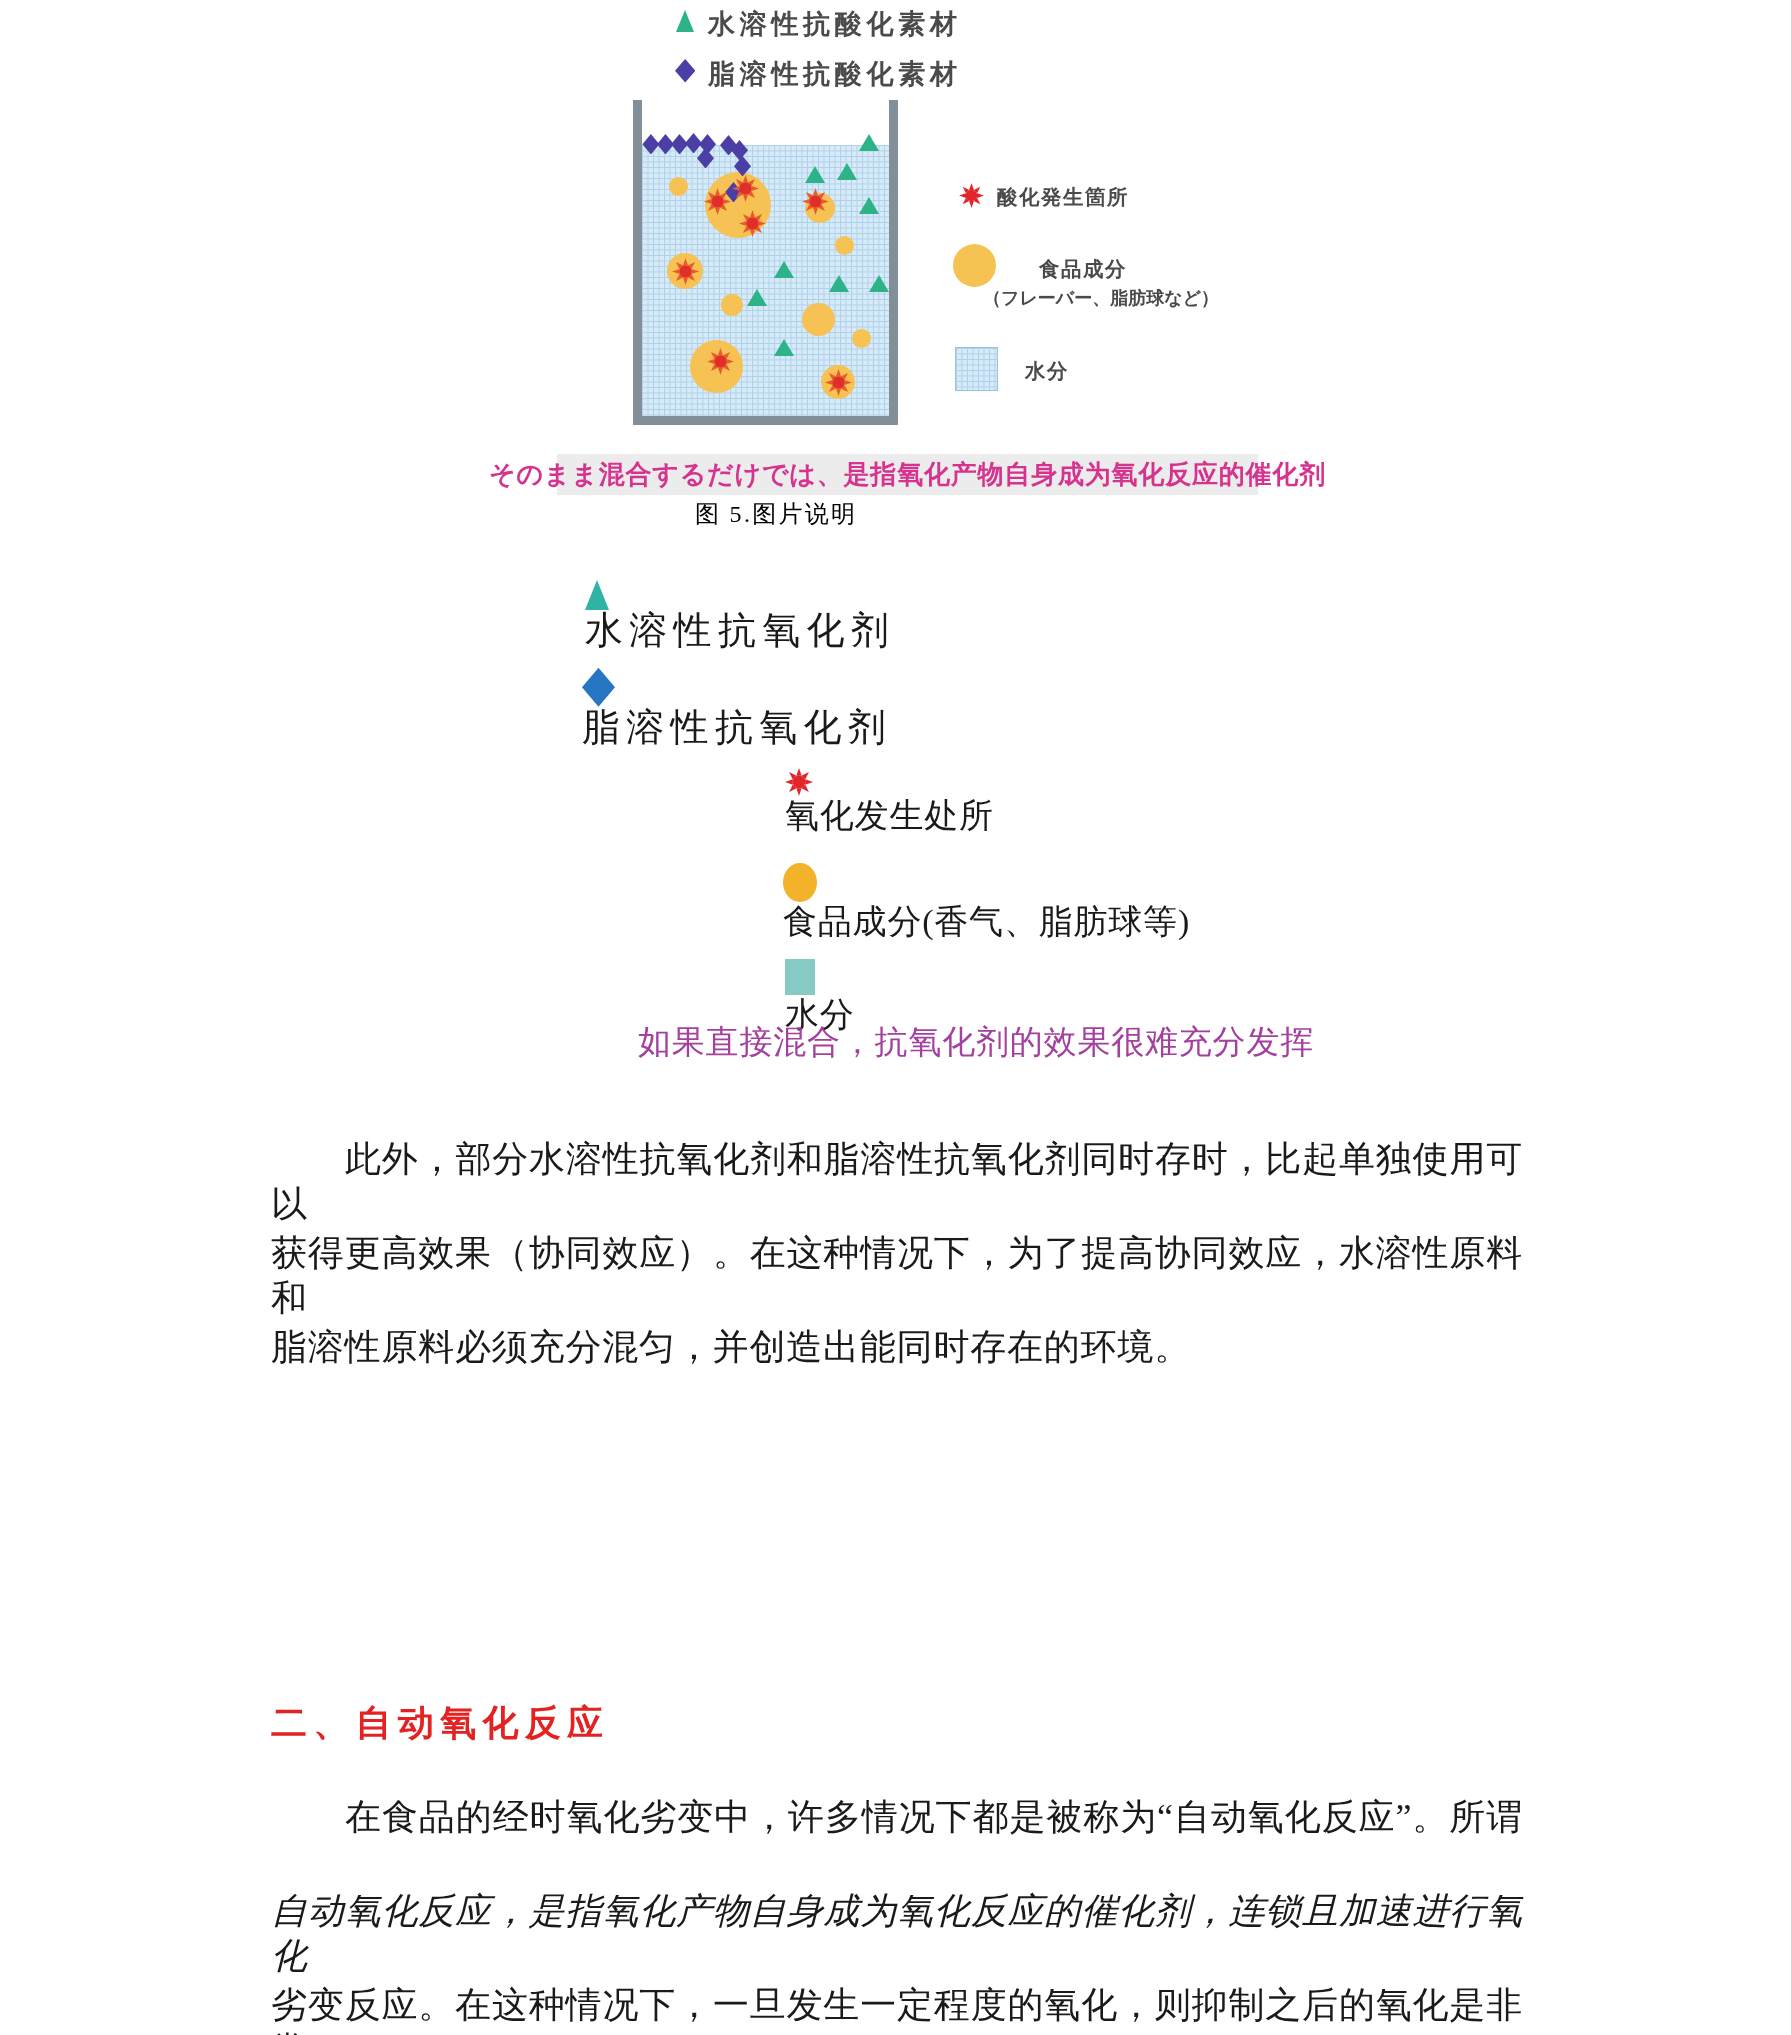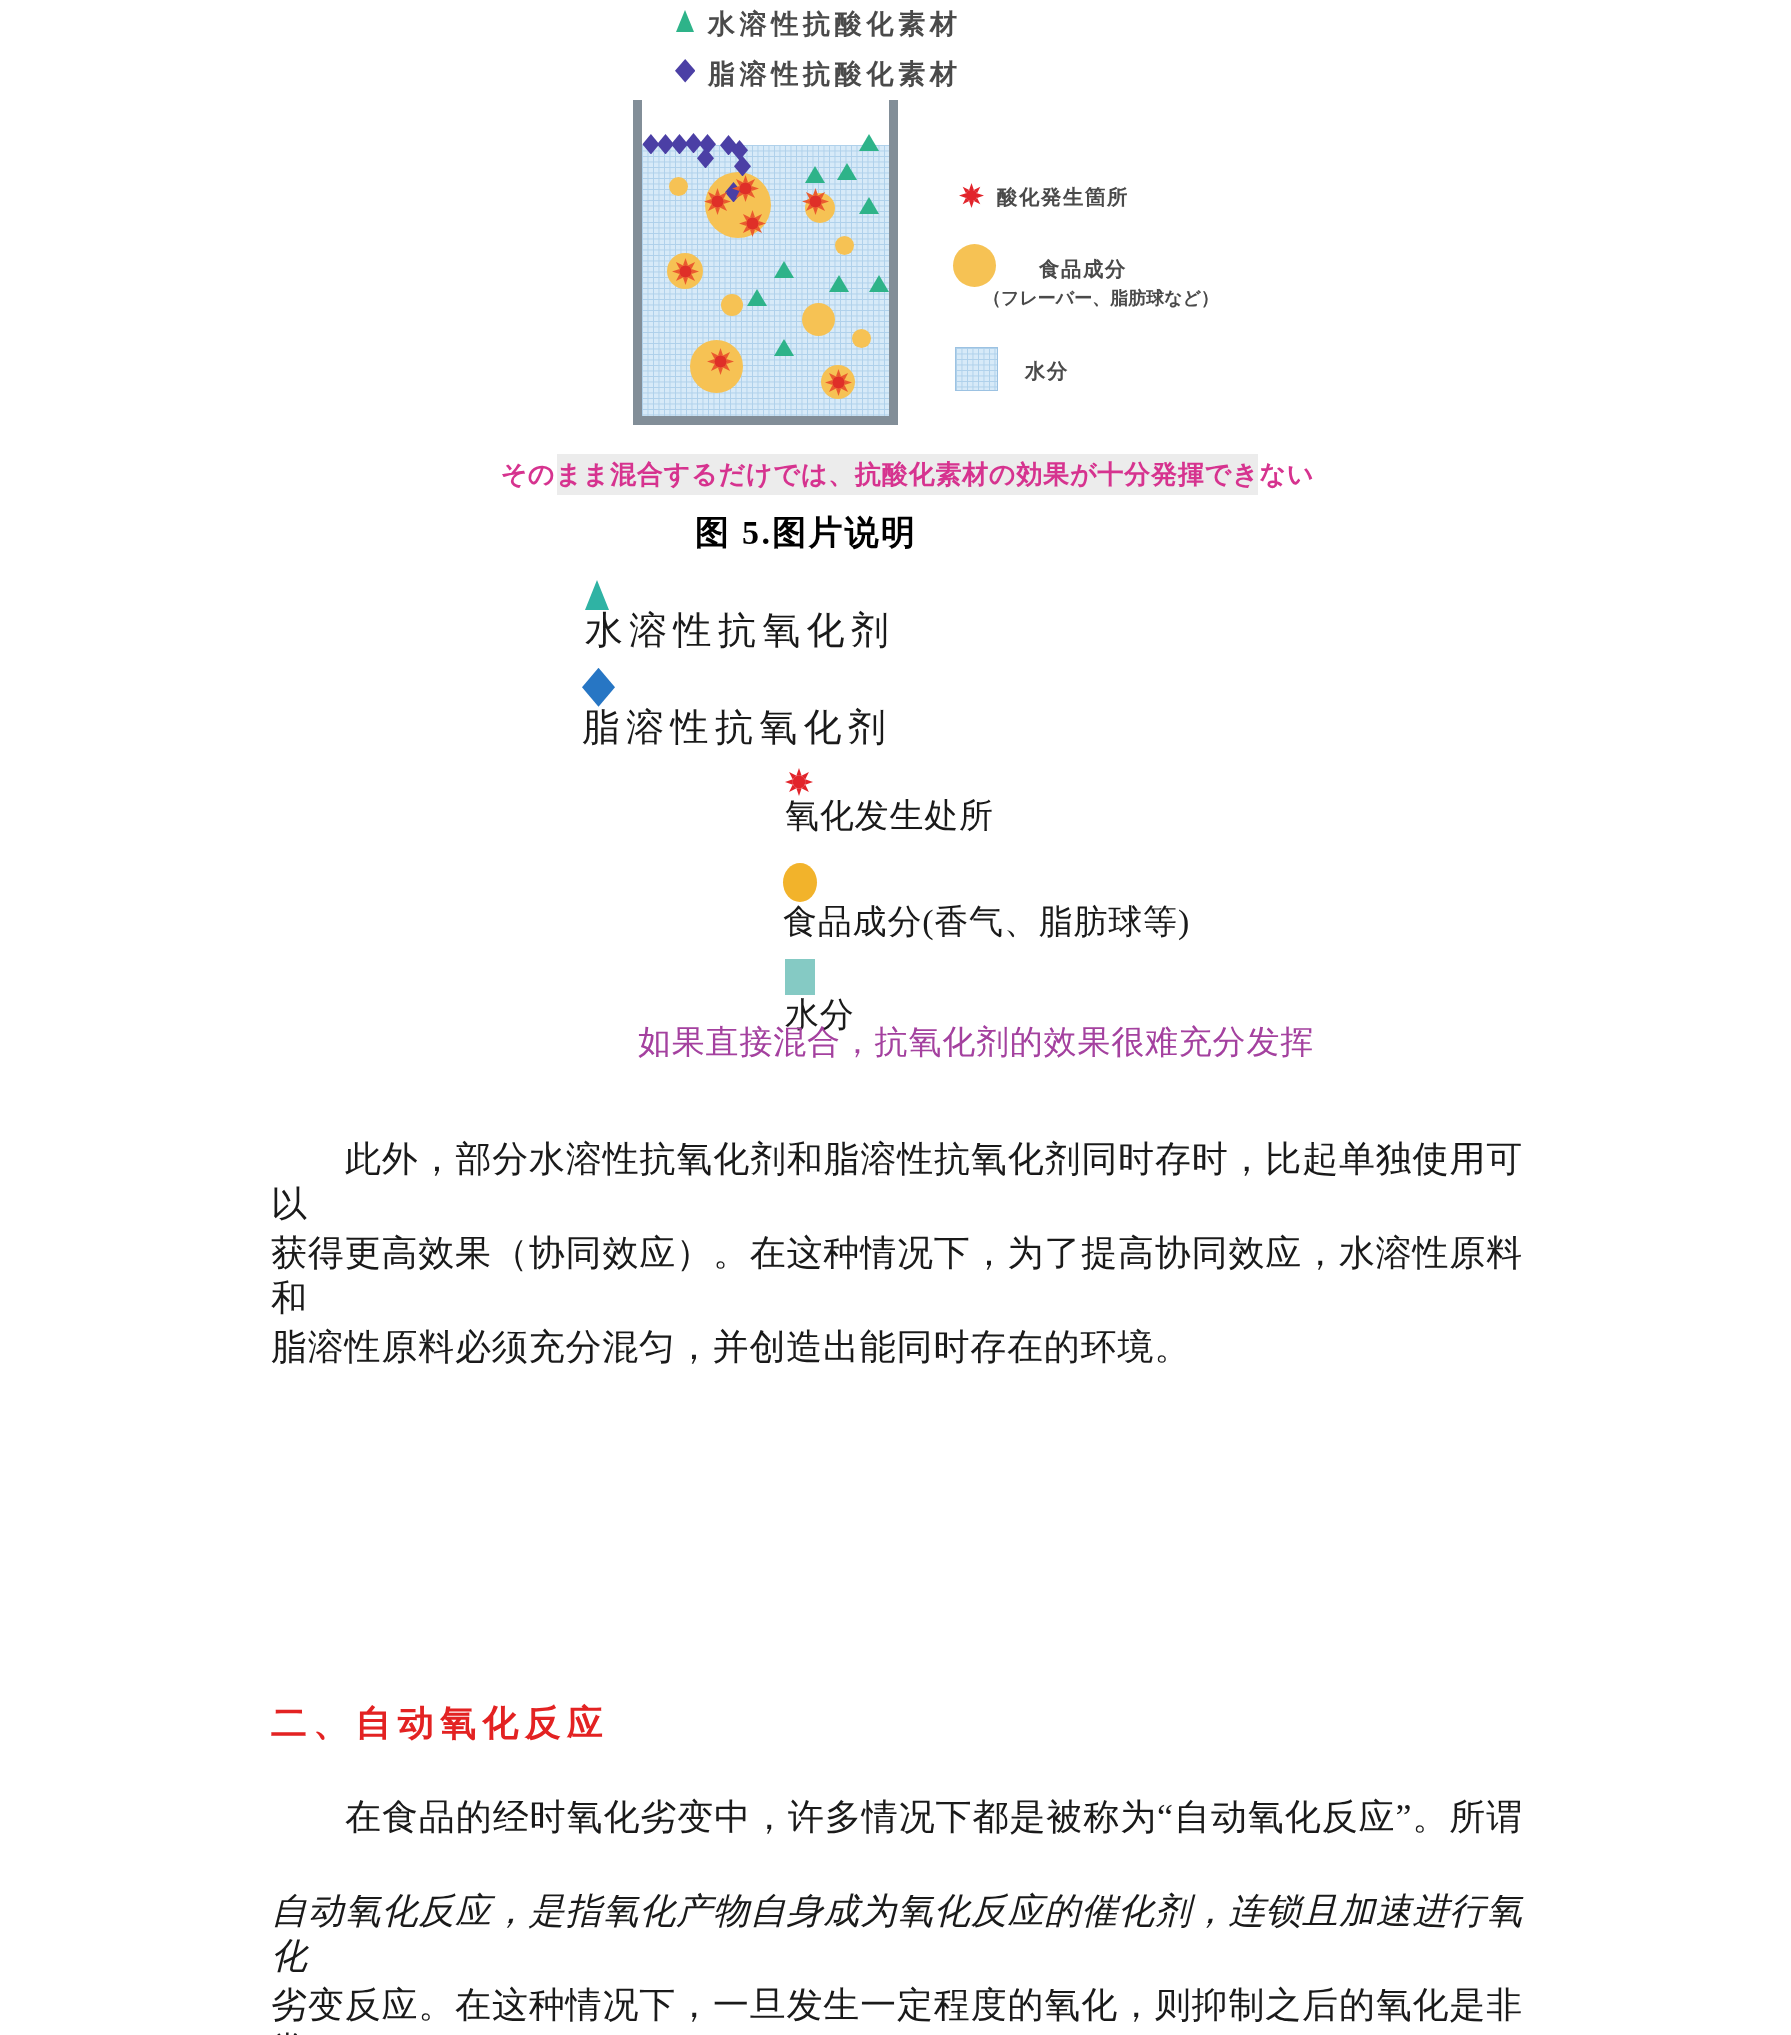--- a/index.html
+++ b/index.html
@@ -20,21 +20,21 @@
     background-image:linear-gradient(to right,#aed0ea 0.8px,transparent 0.8px),
                      linear-gradient(to bottom,#aed0ea 0.8px,transparent 0.8px);
     background-size:5.5px 5.5px;}
   .water{position:absolute;left:9.4px;right:9.4px;top:45px;bottom:9.4px;}
   .bk-item{position:absolute;}
   .bk-circle{border-radius:50%;background:#f6c254;}
   .caption-band{left:557px;top:454px;width:701px;height:41px;background:#ececec;
     display:flex;align-items:center;justify-content:center;}
   .caption-band span{font-family:"Liberation Sans","DejaVu Sans",sans-serif;font-weight:bold;
     font-size:26px;color:#d6338f;letter-spacing:0.8px;white-space:nowrap;}
-  .figure-caption{left:695px;top:498px;font-size:34px;font-weight:bold;color:#000;letter-spacing:2.3px;margin-top:12px;}
+  .figure-caption{left:695px;top:498px;font-size:24px;font-weight:normal;color:#000;letter-spacing:2.3px;}
   
   .cn-row{position:absolute;display:flex;align-items:flex-start;flex-direction:column;}
   .cn-label-lg{font-size:38px;letter-spacing:6.3px;color:#1a1a1a;line-height:1.1;}
   .cn-label-md{font-size:34px;letter-spacing:0.8px;color:#1a1a1a;line-height:1.15;}
   .magenta-line{left:638px;top:1020px;font-size:33px;color:#a4419f;letter-spacing:0.8px;}
   
   .body-line{position:absolute;left:271px;width:1252px;font-size:36px;line-height:1.25;
     letter-spacing:0.8px;white-space:nowrap;}
   .just{white-space:normal;text-align:justify;text-align-last:justify;}
   .indent{text-indent:74px;}
@@ -242,21 +242,21 @@
   <span class="abs icon-wrap" style="left:953px;top:244px;">
       <span style="display:block;width:43px;height:43px;background:#f6c254;border-radius:50%;"></span>
     </span>
   <span class="abs jp-label jp-right-label" style="left:1039px;top:255px;">食品成分</span>
   <span class="abs jp-label jp-right-sublabel" style="left:983px;top:286px;">（フレーバー、脂肪球など）</span>
 
   <div class="abs water-grid" style="left:955px;top:347px;width:41px;height:42px;border:0.8px solid #9cc2e2;"></div>
   <span class="abs jp-label jp-right-label" style="left:1025px;top:357px;">水分</span>
 
   <div class="abs caption-band">
-    <span>そのまま混合するだけでは、抗酸化素材の効果が十分発揮できない</span>
+    <span>そのまま混合するだけでは、是指氧化产物自身成为氧化反应的催化剂</span>
   </div>
 
   <div class="abs figure-caption">图 5.图片说明</div>
 
   <div class="cn-row" style="left:585px;top:574px;">
     <span class="icon-wrap" style="margin-top:6.3px;">
         <span style="display:block;width:0;height:0;border-left:12.5px solid transparent;border-right:12.5px solid transparent;border-bottom:30px solid #2fb3a4;"></span>
       </span>
     <span class="cn-label-lg">水溶性抗氧化剂</span>
   </div>

